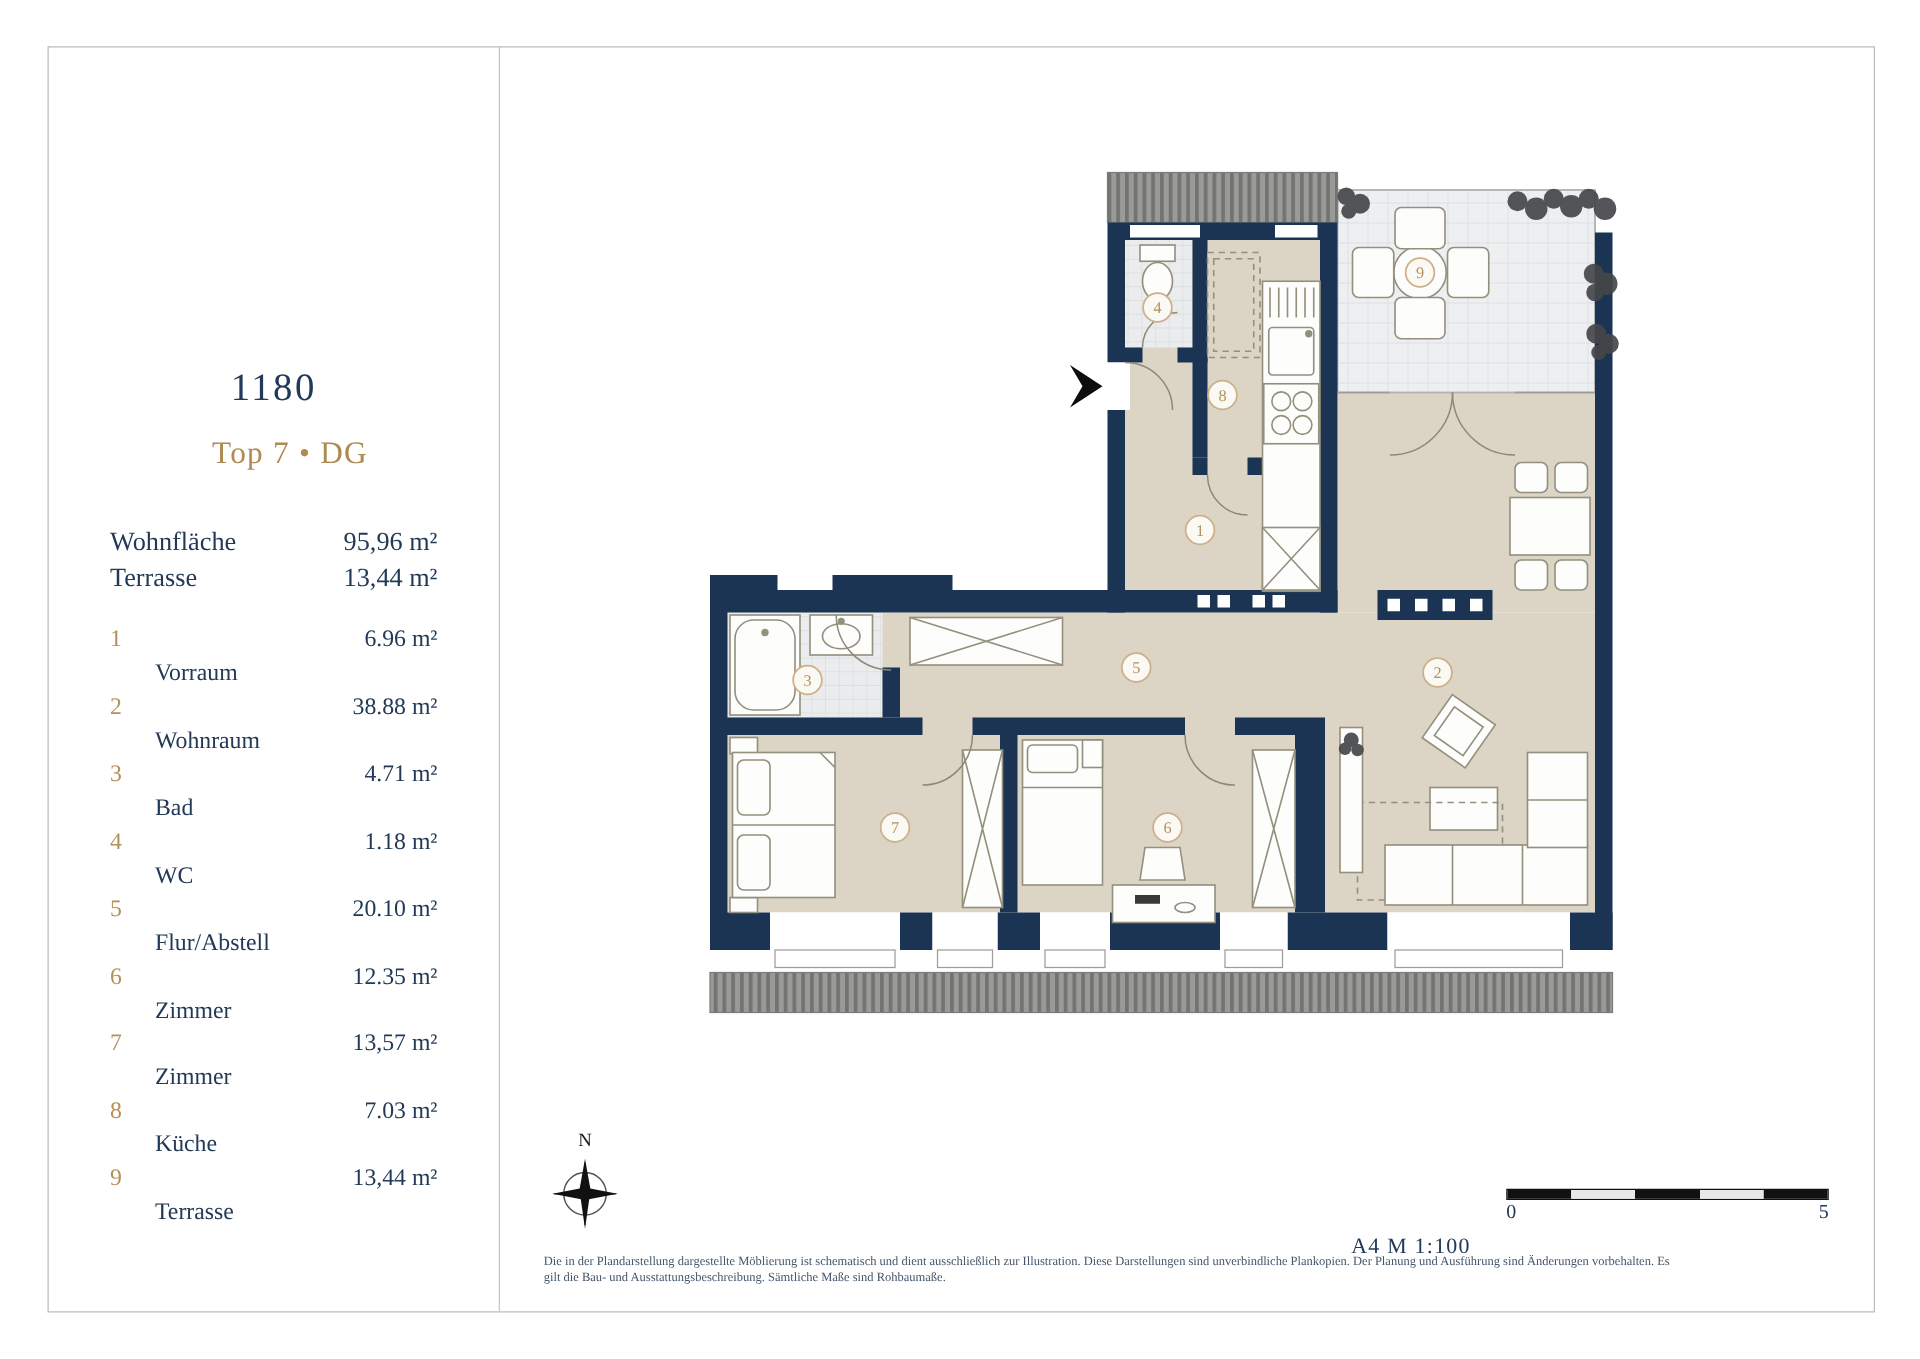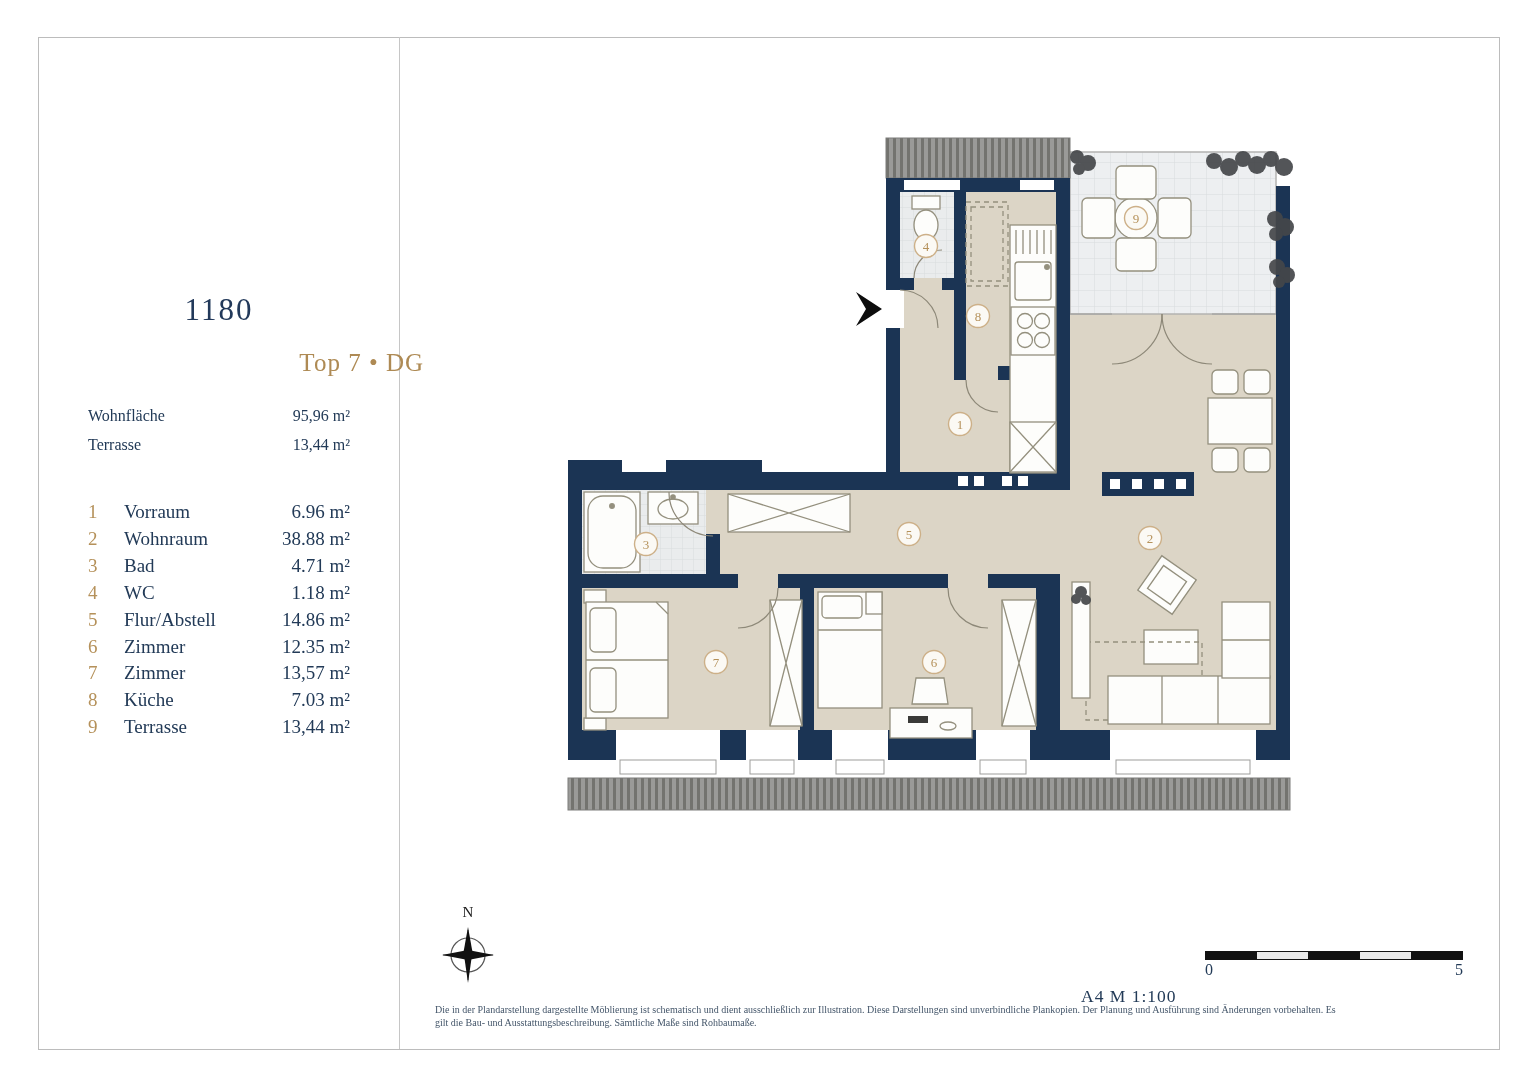--- a/index.html
+++ b/index.html
@@ -5,28 +5,28 @@
   html,body{margin:0;padding:0;background:#ffffff;}
   body{width:1536px;height:1087px;position:relative;overflow:hidden;
        font-family:"Liberation Serif","DejaVu Serif",serif;color:#223a57;}
   .sheet-border{position:absolute;left:38px;top:37px;width:1460px;height:1011px;
                 border:1px solid #bcbcbc;background:#fff;}
   .divider{position:absolute;left:399px;top:37px;width:1px;height:1012px;background:#c6c6c6;}
 
   
   .unit-number{position:absolute;left:40px;top:292px;width:358px;text-align:center;
                font-size:31px;letter-spacing:2px;color:#22395a;font-family:Liberation Serif, serif;}
-  .unit-label{position:absolute;left:40px;top:349px;width:384px;text-align:right;
+  .unit-label{position:absolute;left:40px;top:349px;width:384px;text-align:center;
               font-size:25px;letter-spacing:1px;color:#ae8a54;}
-  .summary{position:absolute;left:88px;top:401px;width:262px;font-size:16px;}
+  .summary{position:absolute;left:88px;top:419px;width:262px;font-size:21px;}
   .summary-row{display:flex;justify-content:space-between;line-height:29px;}
   .room-list{position:absolute;left:88px;top:499px;width:262px;font-size:19px;}
   .room-row{display:flex;line-height:26.9px;}
   .room-num{width:36px;color:#b5915a;}
-  .room-name{flex:1;}
+  .room-name{flex:1;margin-top:27px;}
   .room-val{text-align:left;}
 
   
   .compass{position:absolute;left:435px;top:903px;}
   .a4scale{position:absolute;left:1081px;top:958px;font-size:17.5px;letter-spacing:1px;margin-top:28px;}
   .scalebar{position:absolute;left:1205px;top:951px;width:258px;}
   .scalebar-track{display:flex;height:7px;border:1px solid #111;}
   .scalebar-track .seg{flex:1;}
   .seg.dark{background:#111;}
   .seg.light{background:#e8e8e8;}
@@ -79,21 +79,21 @@
 
     <div class="room-row">
       <span class="room-num">4</span>
       <span class="room-name">WC</span>
       <span class="room-val">1.18 m²</span>
     </div>
 
     <div class="room-row">
       <span class="room-num">5</span>
       <span class="room-name">Flur/Abstell</span>
-      <span class="room-val">14.86 m²</span>
+      <span class="room-val">20.10 m²</span>
     </div>
 
     <div class="room-row">
       <span class="room-num">6</span>
       <span class="room-name">Zimmer</span>
       <span class="room-val">12.35 m²</span>
     </div>
 
     <div class="room-row">
       <span class="room-num">7</span>

